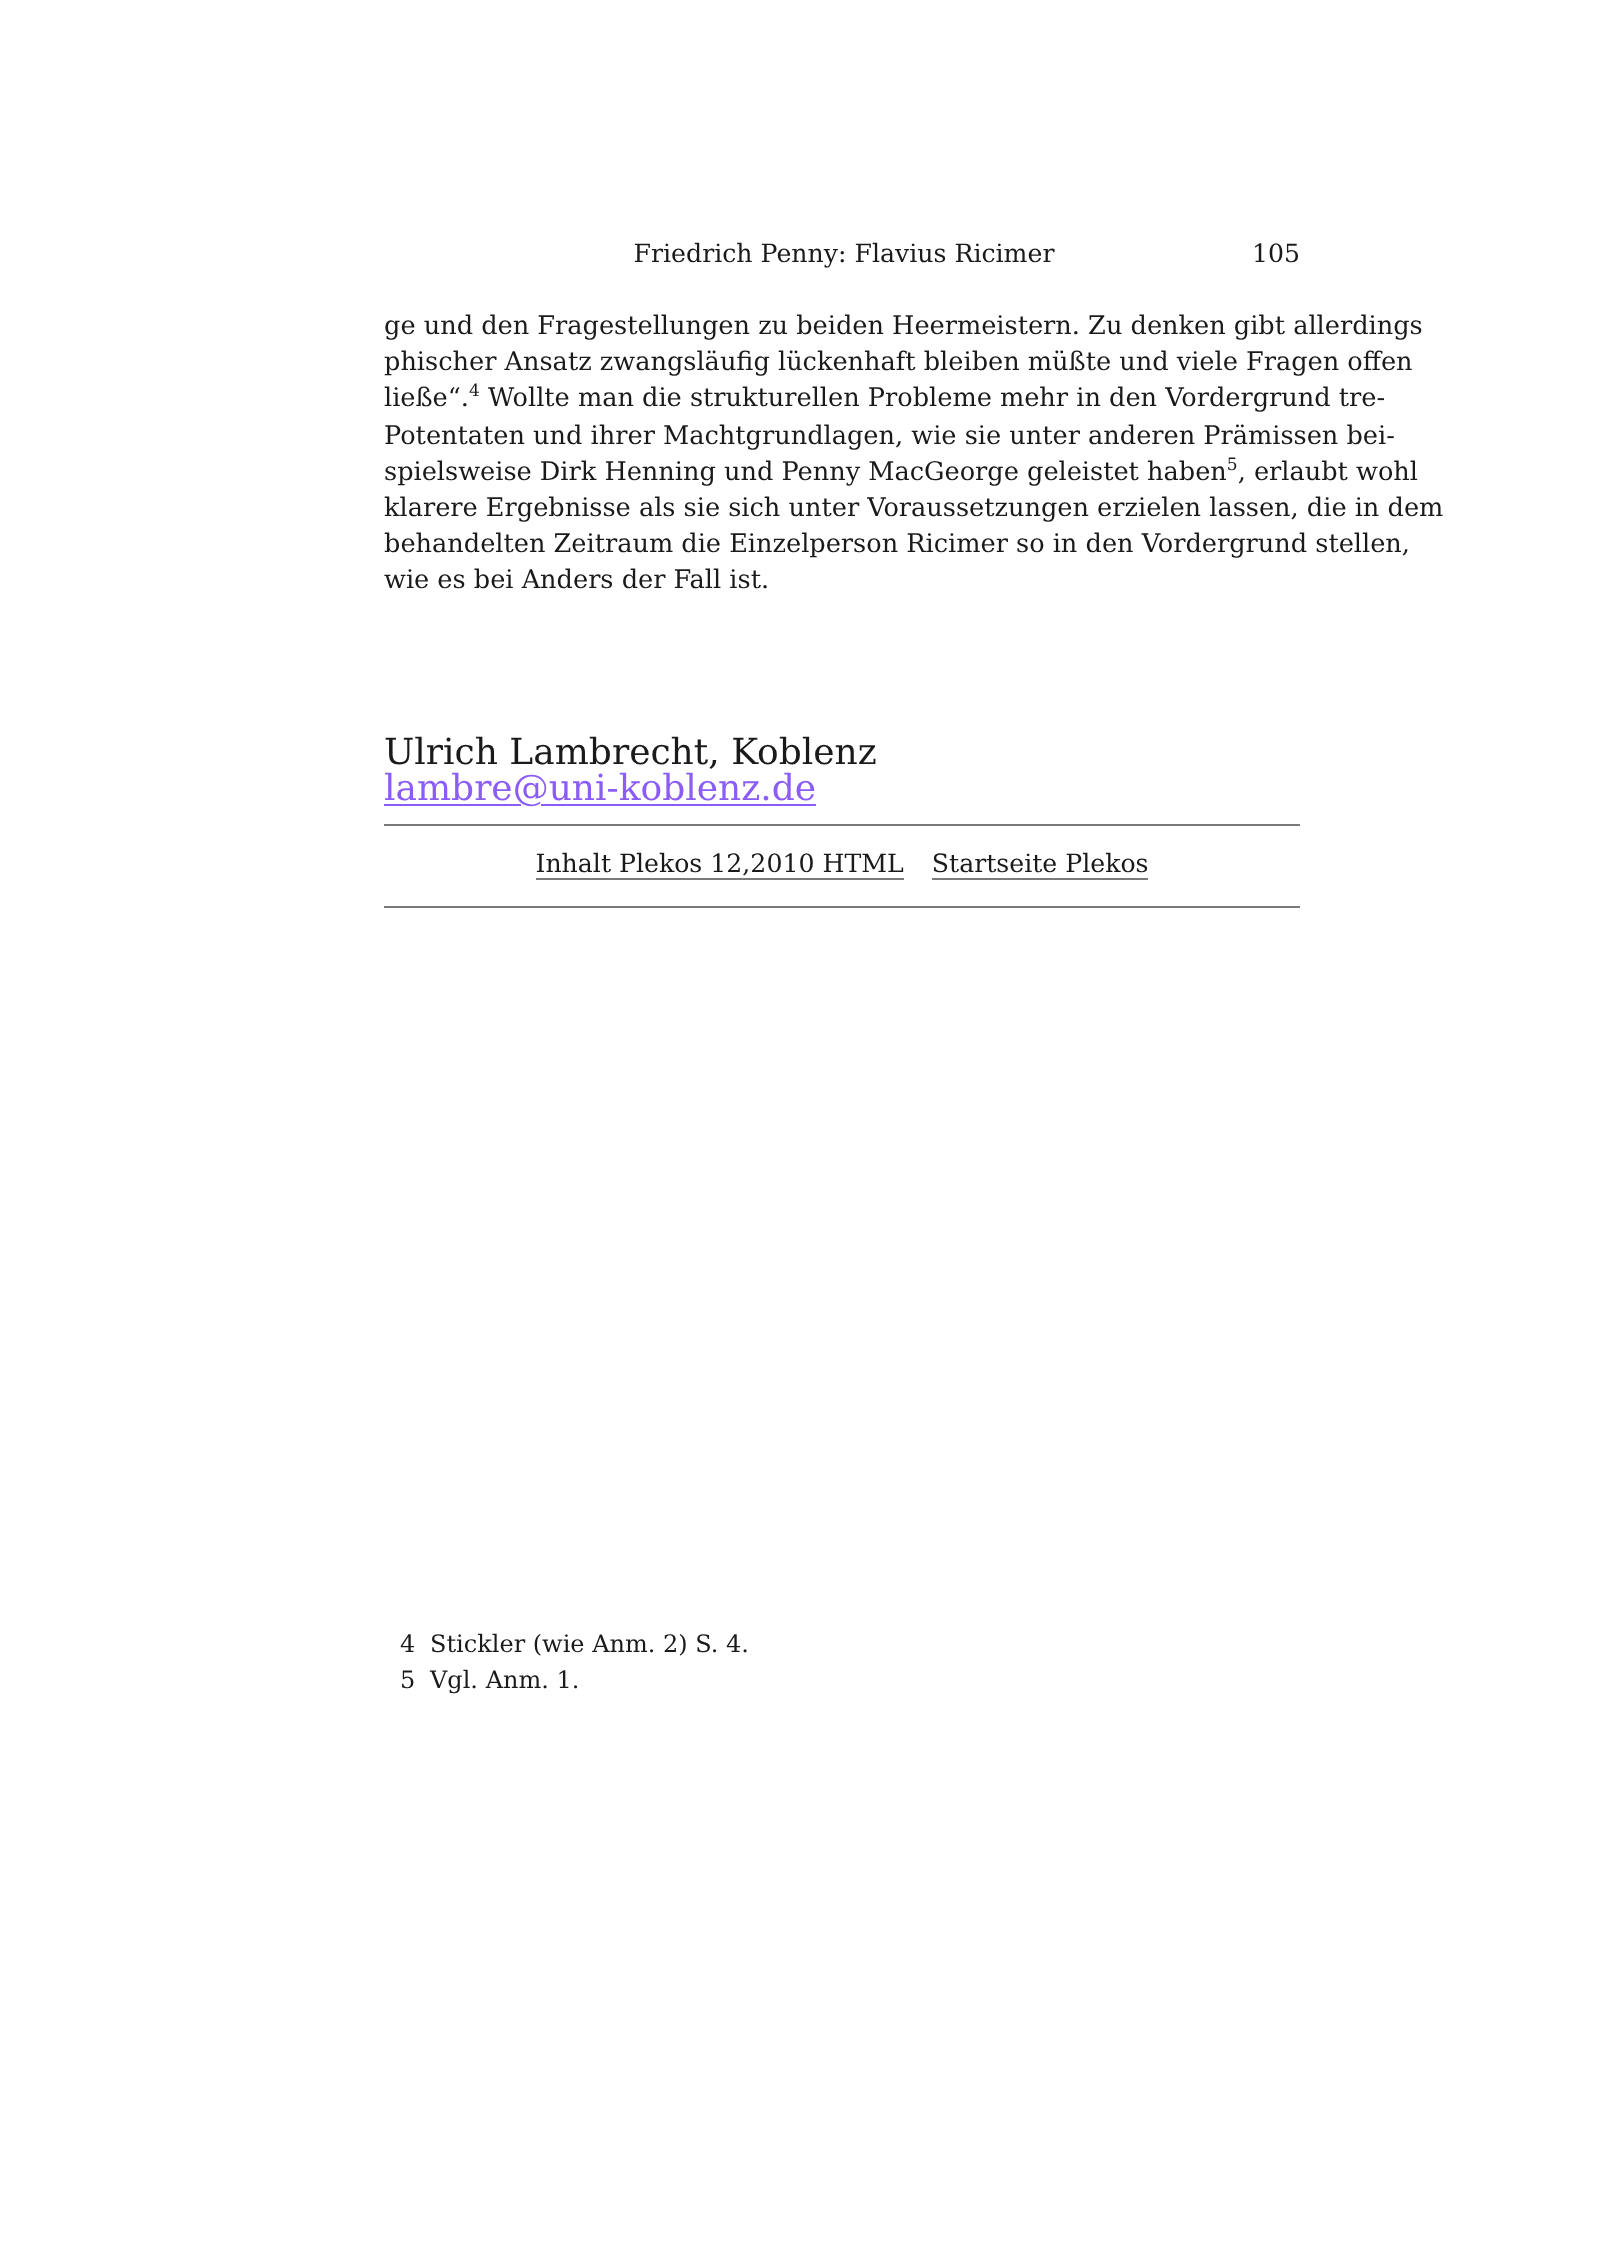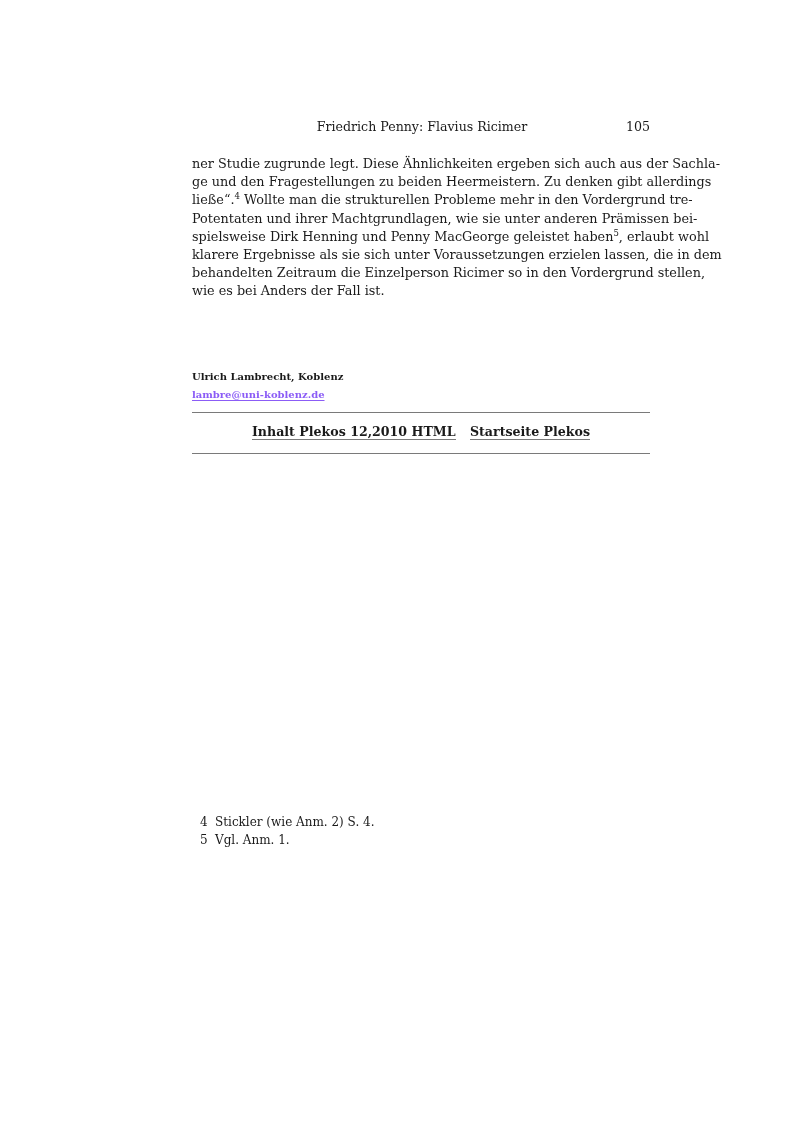--- a/index.html
+++ b/index.html
@@ -65,23 +65,22 @@
     }
     sup {
       font-size: 8.5px;
       line-height: 0;
       vertical-align: 5px;
     }
     .signature {
       position: absolute;
       top: 368px;
       left: 0;
-      font-size: 10px;
+      font-size: 18px;
       line-height: 17.5px;
-      font-weight: bold;
     }
     .email-link {
       color: #8b5cf6;
       text-decoration: underline;
       text-underline-offset: 2px;
       text-decoration-thickness: 1px;
     }
     .rule {
       position: absolute;
       left: 0;
@@ -92,21 +91,20 @@
     .rule.top { top: 412px; }
     .rule.bottom { top: 453px; }
     .nav-links {
       position: absolute;
       top: 424px;
       left: 0;
       width: 458px;
       text-align: center;
       font-size: 12.6px;
       line-height: 16px;
-      font-weight: bold;
     }
     .nav-links a {
       color: #1a1a1a;
       text-decoration: none;
       border-bottom: 1px solid #7a7a7a;
       padding-bottom: 0px;
       margin: 0 5px;
     }
     .footnotes {
       position: absolute;
@@ -130,22 +128,22 @@
 <div class="page">
 
   <div class="running-head">
     <div class="running-title">
       <span>Friedrich Penny: Flavius Ricimer</span>
     </div>
     <div class="page-number">105</div>
   </div>
 
   <div class="body-text">
-    <span class="line">ner Studie zugrunde legt. Diese Ähnlichkeiten ergeben sich auch aus der Sachla-</span>
     <span class="line">ge und den Fragestellungen zu beiden Heermeistern. Zu denken gibt allerdings</span>
+    <span class="line">phischer Ansatz zwangsläufig lückenhaft bleiben müßte und viele Fragen offen</span>
     <span class="line"><span>ließe“.</span><sup>4</sup><span> Wollte man die strukturellen Probleme mehr in den Vordergrund tre-</span></span>
     <span class="line">Potentaten und ihrer Machtgrundlagen, wie sie unter anderen Prämissen bei-</span>
     <span class="line"><span>spielsweise Dirk Henning und Penny MacGeorge geleistet haben</span><sup>5</sup><span>, erlaubt wohl</span></span>
     <span class="line">klarere Ergebnisse als sie sich unter Voraussetzungen erzielen lassen, die in dem</span>
     <span class="line">behandelten Zeitraum die Einzelperson Ricimer so in den Vordergrund stellen,</span>
     <span class="line last">wie es bei Anders der Fall ist.</span>
   </div>
 
   <div class="signature">
     <div>Ulrich Lambrecht, Koblenz</div>

